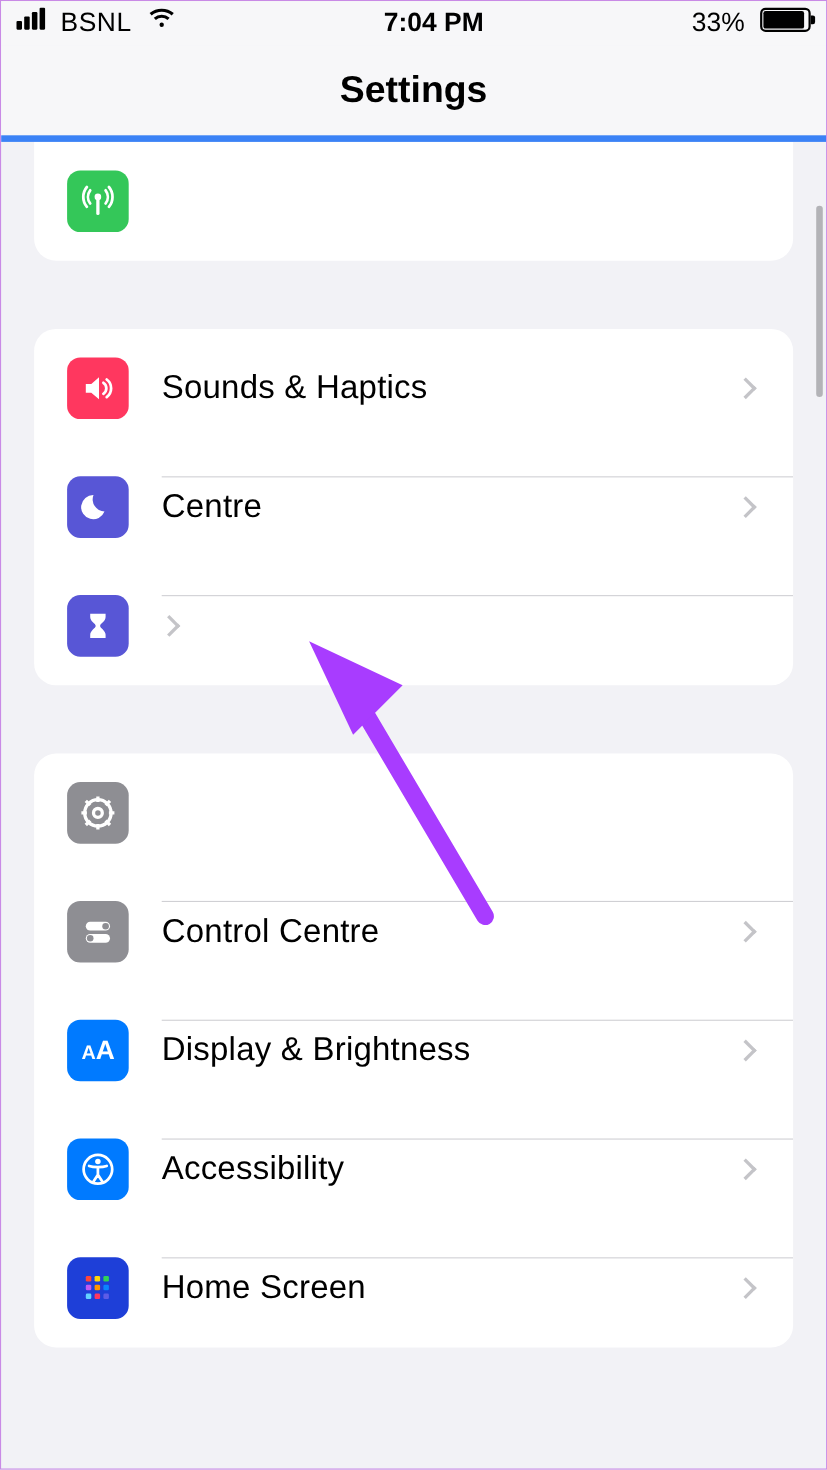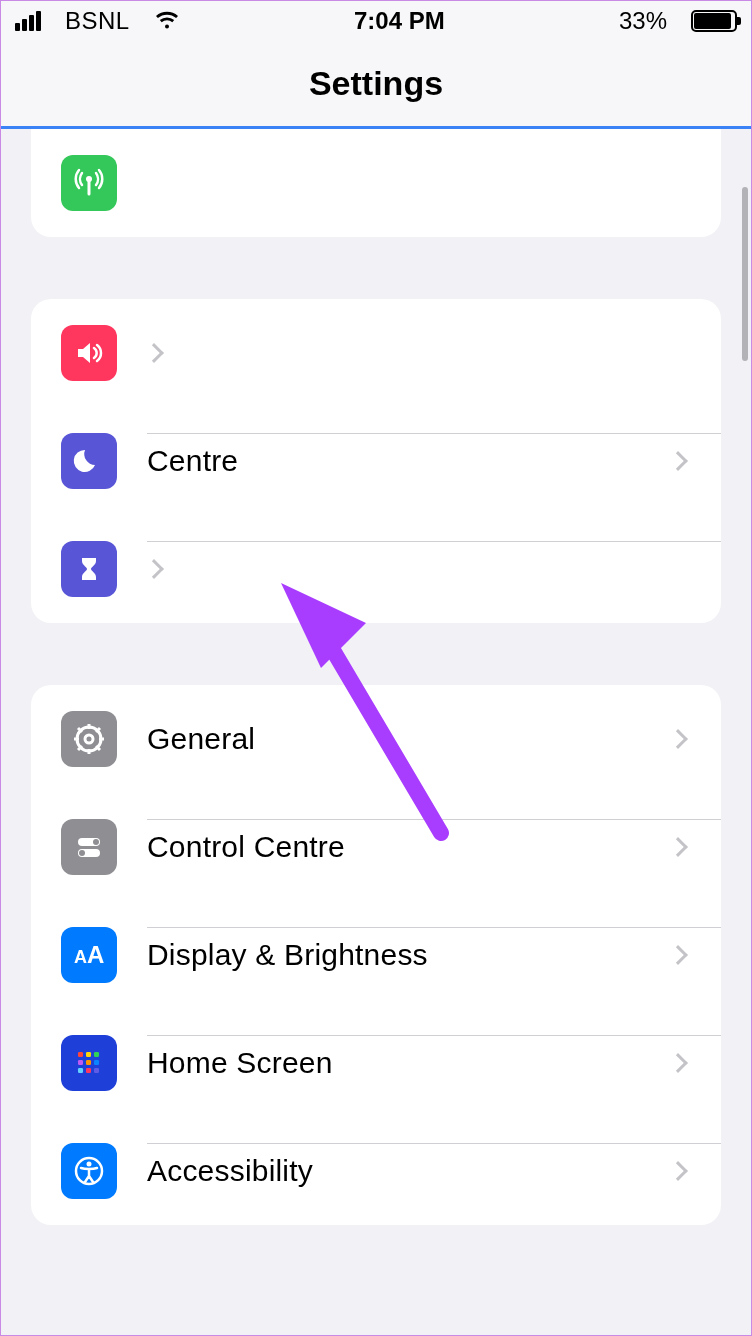--- a/index.html
+++ b/index.html
@@ -16,21 +16,21 @@
   .status-bar {
     height: 40px;
     display: flex;
     align-items: center;
     justify-content: space-between;
     padding: 0 14px;
     background: #f7f7f9;
     font-size: 24px;
     font-weight: 500;
   }
-  .status-left, .status-right { display: flex; align-items: center; gap: 24px; }
+  .status-left, .status-right { display: flex; align-items: flex-start; gap: 14px; }
   .status-center { font-weight: 600; font-size: 24px; }
   .cell-bars { display: flex; align-items: flex-end; gap: 2px; }
   .cell-bars span { width: 5px; background: #000; border-radius: 1px; }
   .cell-bars span:nth-child(1){height:8px}
   .cell-bars span:nth-child(2){height:12px}
   .cell-bars span:nth-child(3){height:16px}
   .cell-bars span:nth-child(4){height:20px}
   .carrier { font-size: 24px; letter-spacing: 0.5px; }
   .battery-wrap { display: flex; align-items: center; gap: 4px; }
   .battery {
@@ -41,21 +41,21 @@
   }
   .battery-fill { position:absolute; left:1px; top:1px; bottom:1px; width:88%; background:#000; border-radius:2px; }
 
   
   .nav-bar {
     height: 88px;
     display: flex;
     align-items: center;
     justify-content: center;
     background: #f7f7f9;
-    border-bottom: 3px solid #3b82f6;
+    border-bottom: 6px solid #3b82f6;
   }
   .nav-title { font-size: 34px; font-weight: 700; }
 
   
   .content {
     position: absolute;
     top: 128px;
     left: 0; right: 0; bottom: 0;
     overflow-y: hidden;
     padding: 0 30px;
@@ -180,20 +180,21 @@
 
   <div class="group">
     <div class="row">
       <div class="row-icon bg-pink">
         <svg width="34" height="34" viewBox="0 0 34 34">
             <path d="M6 13h5l7-6v20l-7-6H6z" fill="#fff"></path>
             <path d="M22 12a6 6 0 0 1 0 10M25 9a10 10 0 0 1 0 16" stroke="#fff" stroke-width="2.5" stroke-linecap="round" fill="none"></path>
           </svg>
       </div>
       <div class="row-body">
+        <span class="row-label">Sounds &amp; Haptics</span>
         <span class="chevron"></span>
       </div>
     </div>
     <div class="row">
       <div class="row-icon bg-indigo">
         <svg width="34" height="34" viewBox="0 0 34 34">
             <path d="M23 21a11 11 0 0 1-10-15 11 11 0 1 0 10 15Z" fill="#fff"></path>
           </svg>
       </div>
       <div class="row-body">
@@ -224,24 +225,20 @@
               <line x1="17" y1="27" x2="17" y2="32"></line>
               <line x1="2" y1="17" x2="7" y2="17"></line>
               <line x1="27" y1="17" x2="32" y2="17"></line>
               <line x1="6" y1="6" x2="10" y2="10"></line>
               <line x1="24" y1="24" x2="28" y2="28"></line>
               <line x1="6" y1="28" x2="10" y2="24"></line>
               <line x1="24" y1="10" x2="28" y2="6"></line>
             </g>
           </svg>
       </div>
-      <div class="row-body">
-        <span class="row-label">General</span>
-        <span class="chevron"></span>
-      </div>
     </div>
     <div class="row">
       <div class="row-icon bg-gray">
         <svg width="34" height="34" viewBox="0 0 34 34">
             <rect x="6" y="8" width="22" height="8" rx="4" fill="#fff"></rect>
             <circle cx="24" cy="12" r="3" fill="#8e8e93"></circle>
             <rect x="6" y="19" width="22" height="8" rx="4" fill="#fff"></rect>
             <circle cx="10" cy="23" r="3" fill="#8e8e93"></circle>
           </svg>
       </div>
@@ -252,52 +249,52 @@
     </div>
     <div class="row">
       <div class="row-icon bg-blue">
         <svg width="40" height="34" viewBox="0 0 40 34">
             <text x="5" y="25" font-family="Helvetica" font-size="18" font-weight="700" fill="#fff">A</text>
             <text x="18" y="25" font-family="Helvetica" font-size="24" font-weight="700" fill="#fff">A</text>
           </svg>
       </div>
       <div class="row-body">
         <span class="row-label">Display &amp; Brightness</span>
+        <span class="chevron"></span>
+      </div>
+    </div>
+    <div class="row">
+      <div class="row-icon bg-blue">
+        <svg width="34" height="34" viewBox="0 0 34 34">
+            <circle cx="17" cy="17" r="13" fill="none" stroke="#fff" stroke-width="2.5"></circle>
+            <circle cx="17" cy="10" r="2.5" fill="#fff"></circle>
+            <path d="M9 14c3 1 5 1 8 1s5 0 8-1M17 15v7m0 0-4 6m4-6 4 6" stroke="#fff" stroke-width="2.5" stroke-linecap="round" fill="none"></path>
+          </svg>
+      </div>
+      <div class="row-body">
+        <span class="row-label">Accessibility</span>
         <span class="chevron"></span>
       </div>
     </div>
     <div class="row">
       <div class="row-icon bg-deepblue">
         <svg width="34" height="34" viewBox="0 0 34 34">
           <rect x="6" y="6" width="5" height="5" rx="1.2" fill="#ff453a"></rect>
             <rect x="14" y="6" width="5" height="5" rx="1.2" fill="#ffd60a"></rect>
             <rect x="22" y="6" width="5" height="5" rx="1.2" fill="#30d158"></rect>
           <rect x="6" y="14" width="5" height="5" rx="1.2" fill="#bf5af2"></rect>
             <rect x="14" y="14" width="5" height="5" rx="1.2" fill="#ff9500"></rect>
             <rect x="22" y="14" width="5" height="5" rx="1.2" fill="#0a84ff"></rect>
           <rect x="6" y="22" width="5" height="5" rx="1.2" fill="#64d2ff"></rect>
             <rect x="14" y="22" width="5" height="5" rx="1.2" fill="#ff375f"></rect>
             <rect x="22" y="22" width="5" height="5" rx="1.2" fill="#5e5ce6"></rect>
         </svg>
       </div>
       <div class="row-body">
         <span class="row-label">Home Screen</span>
-        <span class="chevron"></span>
-      </div>
-    </div>
-    <div class="row">
-      <div class="row-icon bg-blue">
-        <svg width="34" height="34" viewBox="0 0 34 34">
-            <circle cx="17" cy="17" r="13" fill="none" stroke="#fff" stroke-width="2.5"></circle>
-            <circle cx="17" cy="10" r="2.5" fill="#fff"></circle>
-            <path d="M9 14c3 1 5 1 8 1s5 0 8-1M17 15v7m0 0-4 6m4-6 4 6" stroke="#fff" stroke-width="2.5" stroke-linecap="round" fill="none"></path>
-          </svg>
-      </div>
-      <div class="row-body">
-        <span class="row-label">Accessibility</span>
         <span class="chevron"></span>
       </div>
     </div>
   </div>
 
 </div>
 
 <div class="scroll-indicator"></div>
 
 <div class="annotation-arrow">

